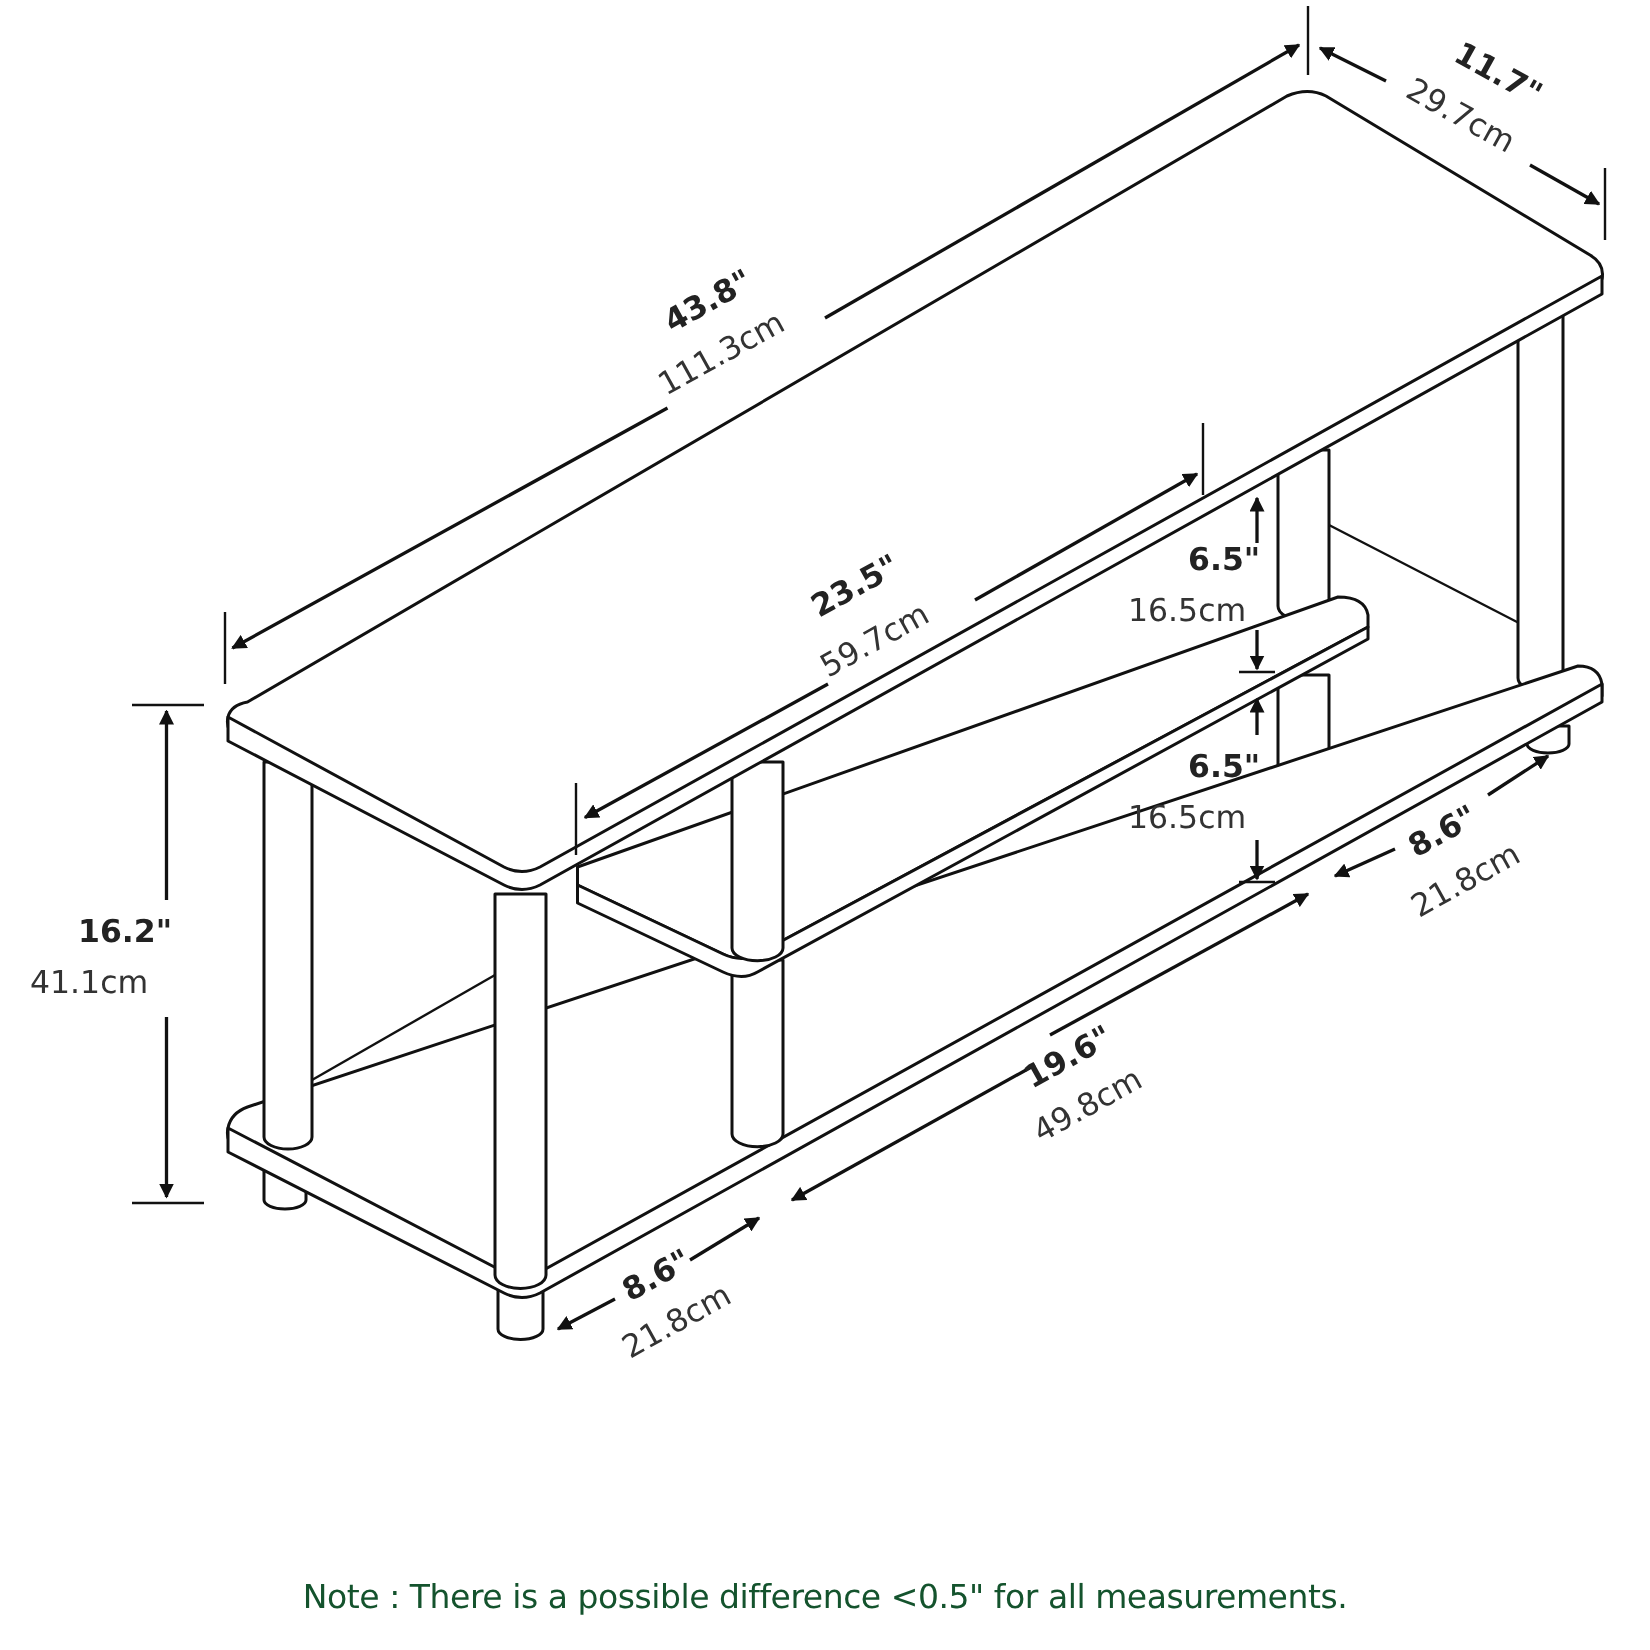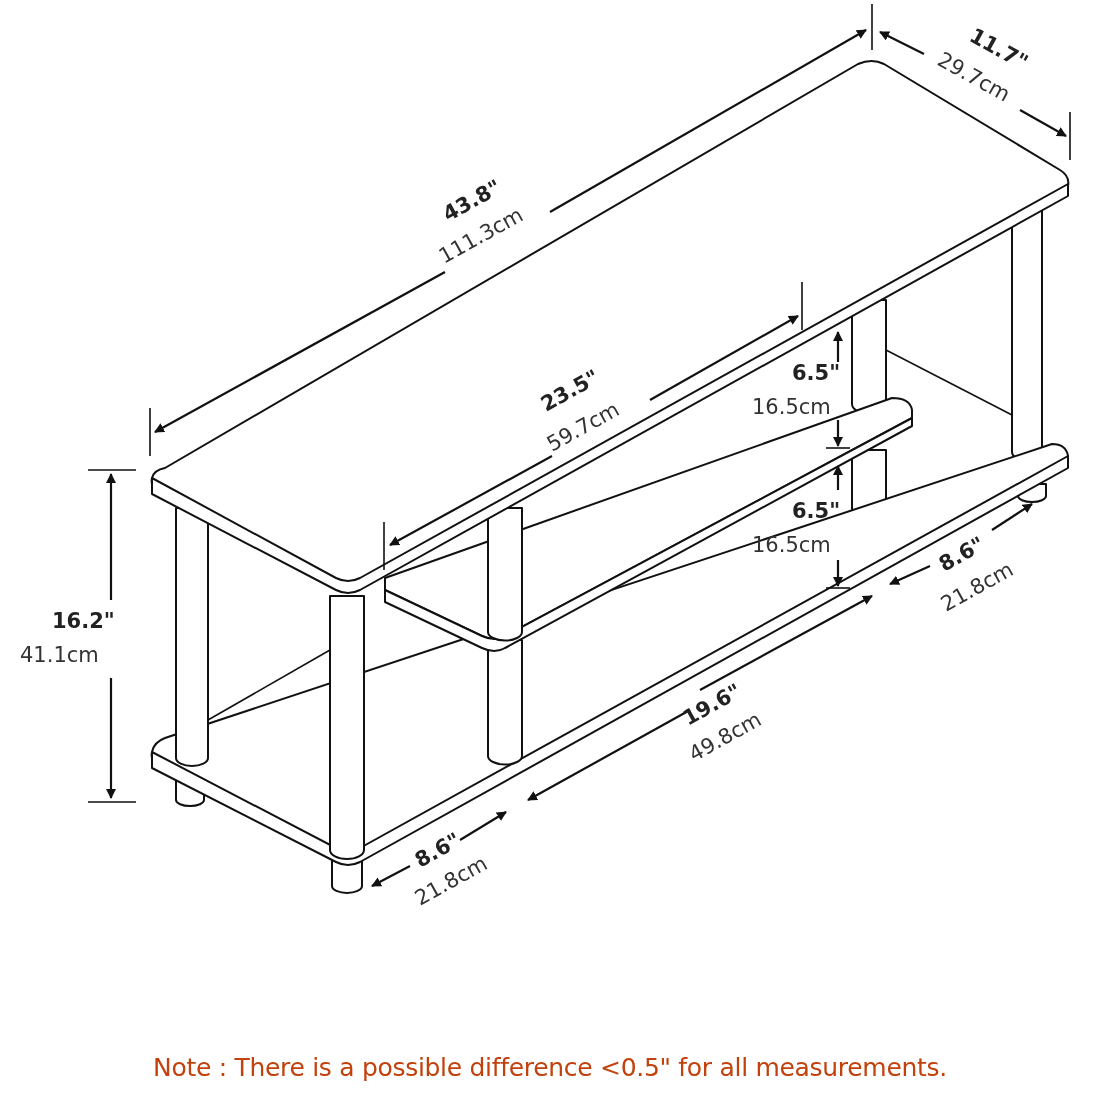--- a/index.html
+++ b/index.html
@@ -5,21 +5,21 @@
   html, body { margin: 0; padding: 0; background: #ffffff; }
   body { width: 1100px; height: 1100px; position: relative; overflow: hidden; font-family: "DejaVu Sans", sans-serif; }
   #diagram { position: absolute; left: 0; top: 0; width: 1100px; height: 1100px; }
   .ln { stroke: #111; stroke-width: 2; fill: #fff; stroke-linejoin: round; }
   .dim { stroke: #111; stroke-width: 2.2; fill: none; }
   .tick { stroke: #111; stroke-width: 1.6; }
   .arrow { fill: #111; }
   .lbl-in { font-family: "DejaVu Sans", sans-serif; font-size: 21px; font-weight: bold; fill: #222; }
   .lbl-cm { font-family: "DejaVu Sans", sans-serif; font-size: 21px; fill: #333; }
   .note { position: absolute; left: 0; width: 1100px; top: 1053px; text-align: center;
-          font-family: "DejaVu Sans", sans-serif; font-size: 25px; color: #c2410c; letter-spacing: -0.3px; }
+          font-family: "DejaVu Sans", sans-serif; font-size: 22px; color: #14532d; letter-spacing: -0.3px; }
 </style>
 </head>
 <body>
 
 <svg id="diagram" viewBox="0 0 1100 1100" xmlns="http://www.w3.org/2000/svg">
   <defs>
     <marker id="ah" markerWidth="10" markerHeight="10" refX="9" refY="5" orient="auto-start-reverse" markerUnits="userSpaceOnUse">
       <path d="M0,0 L10,5 L0,10 z" class="arrow"></path>
     </marker>
   </defs>

